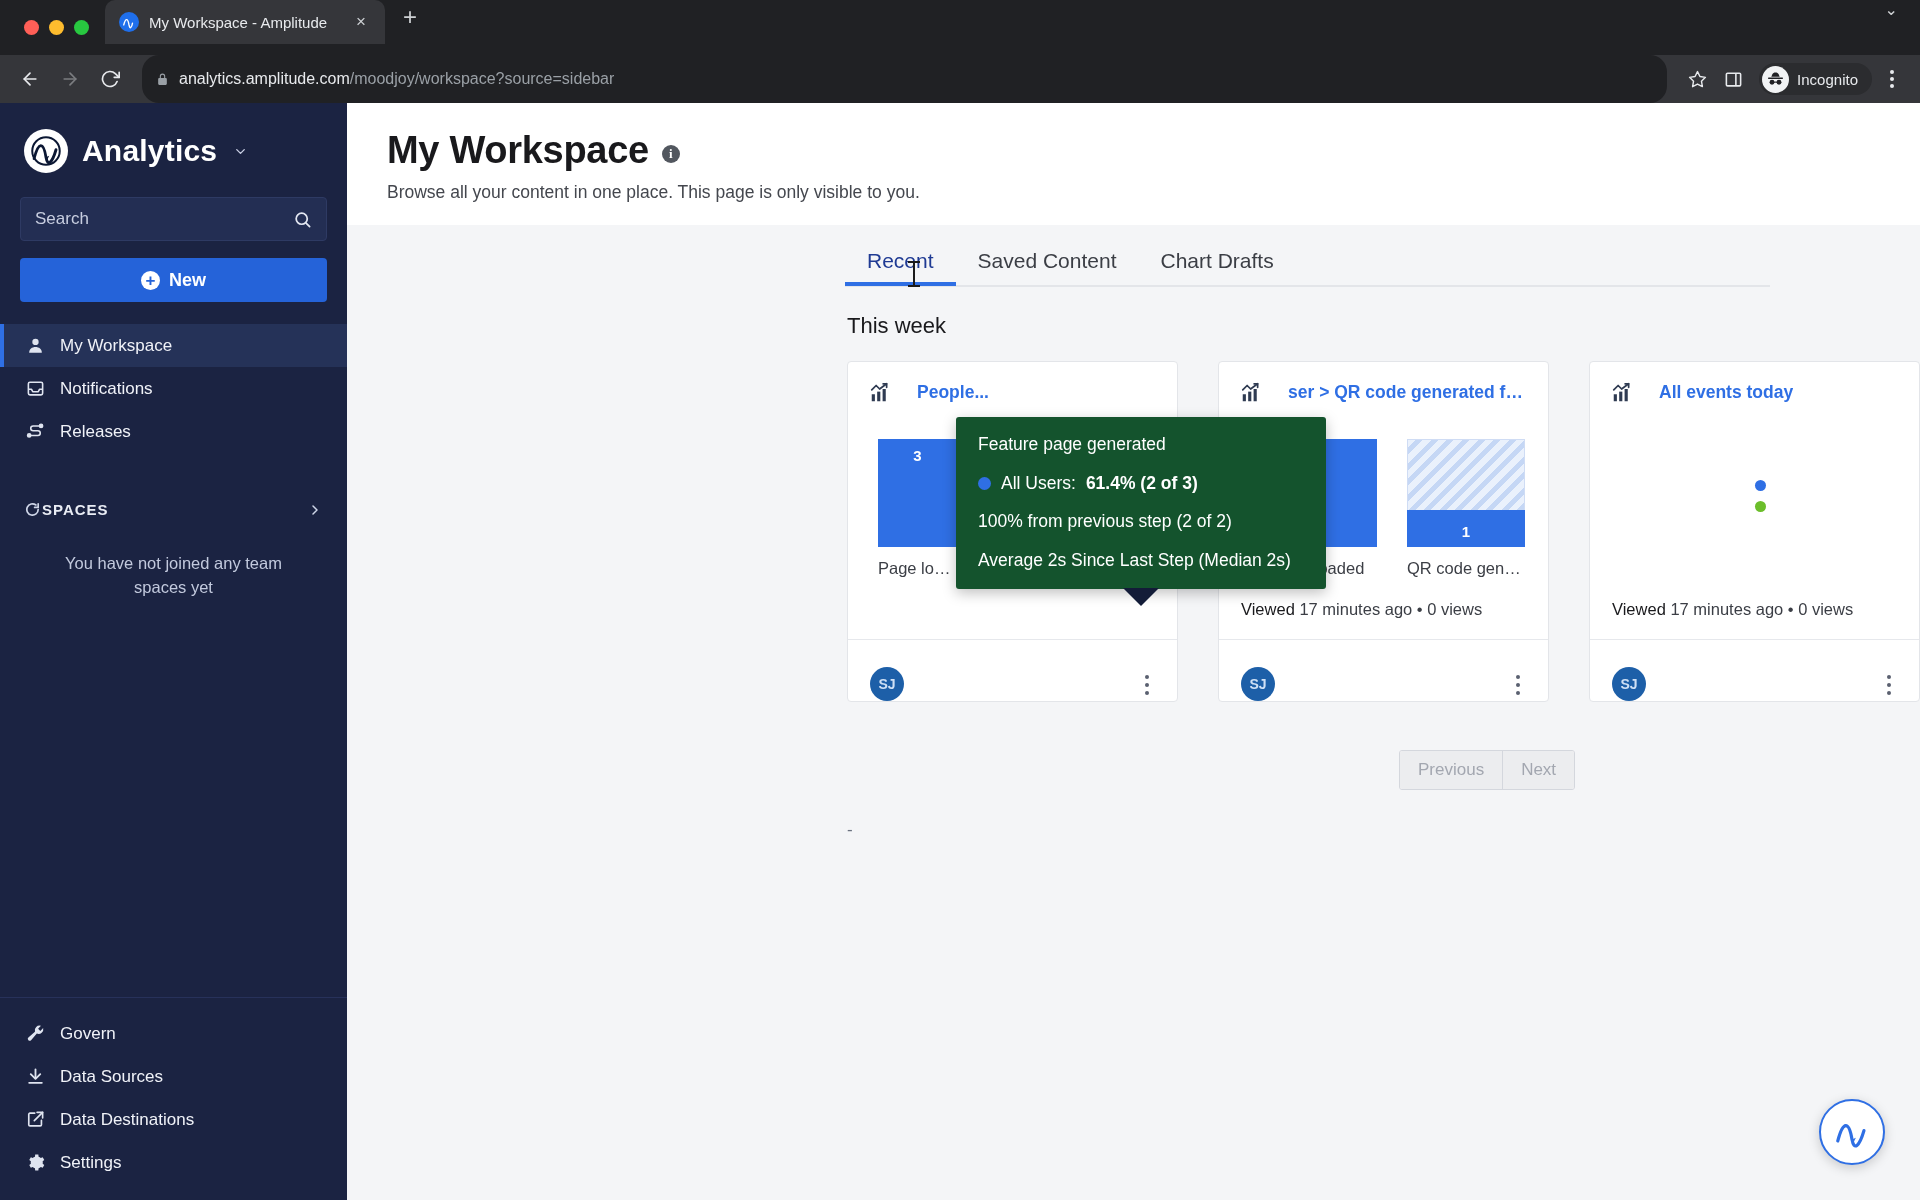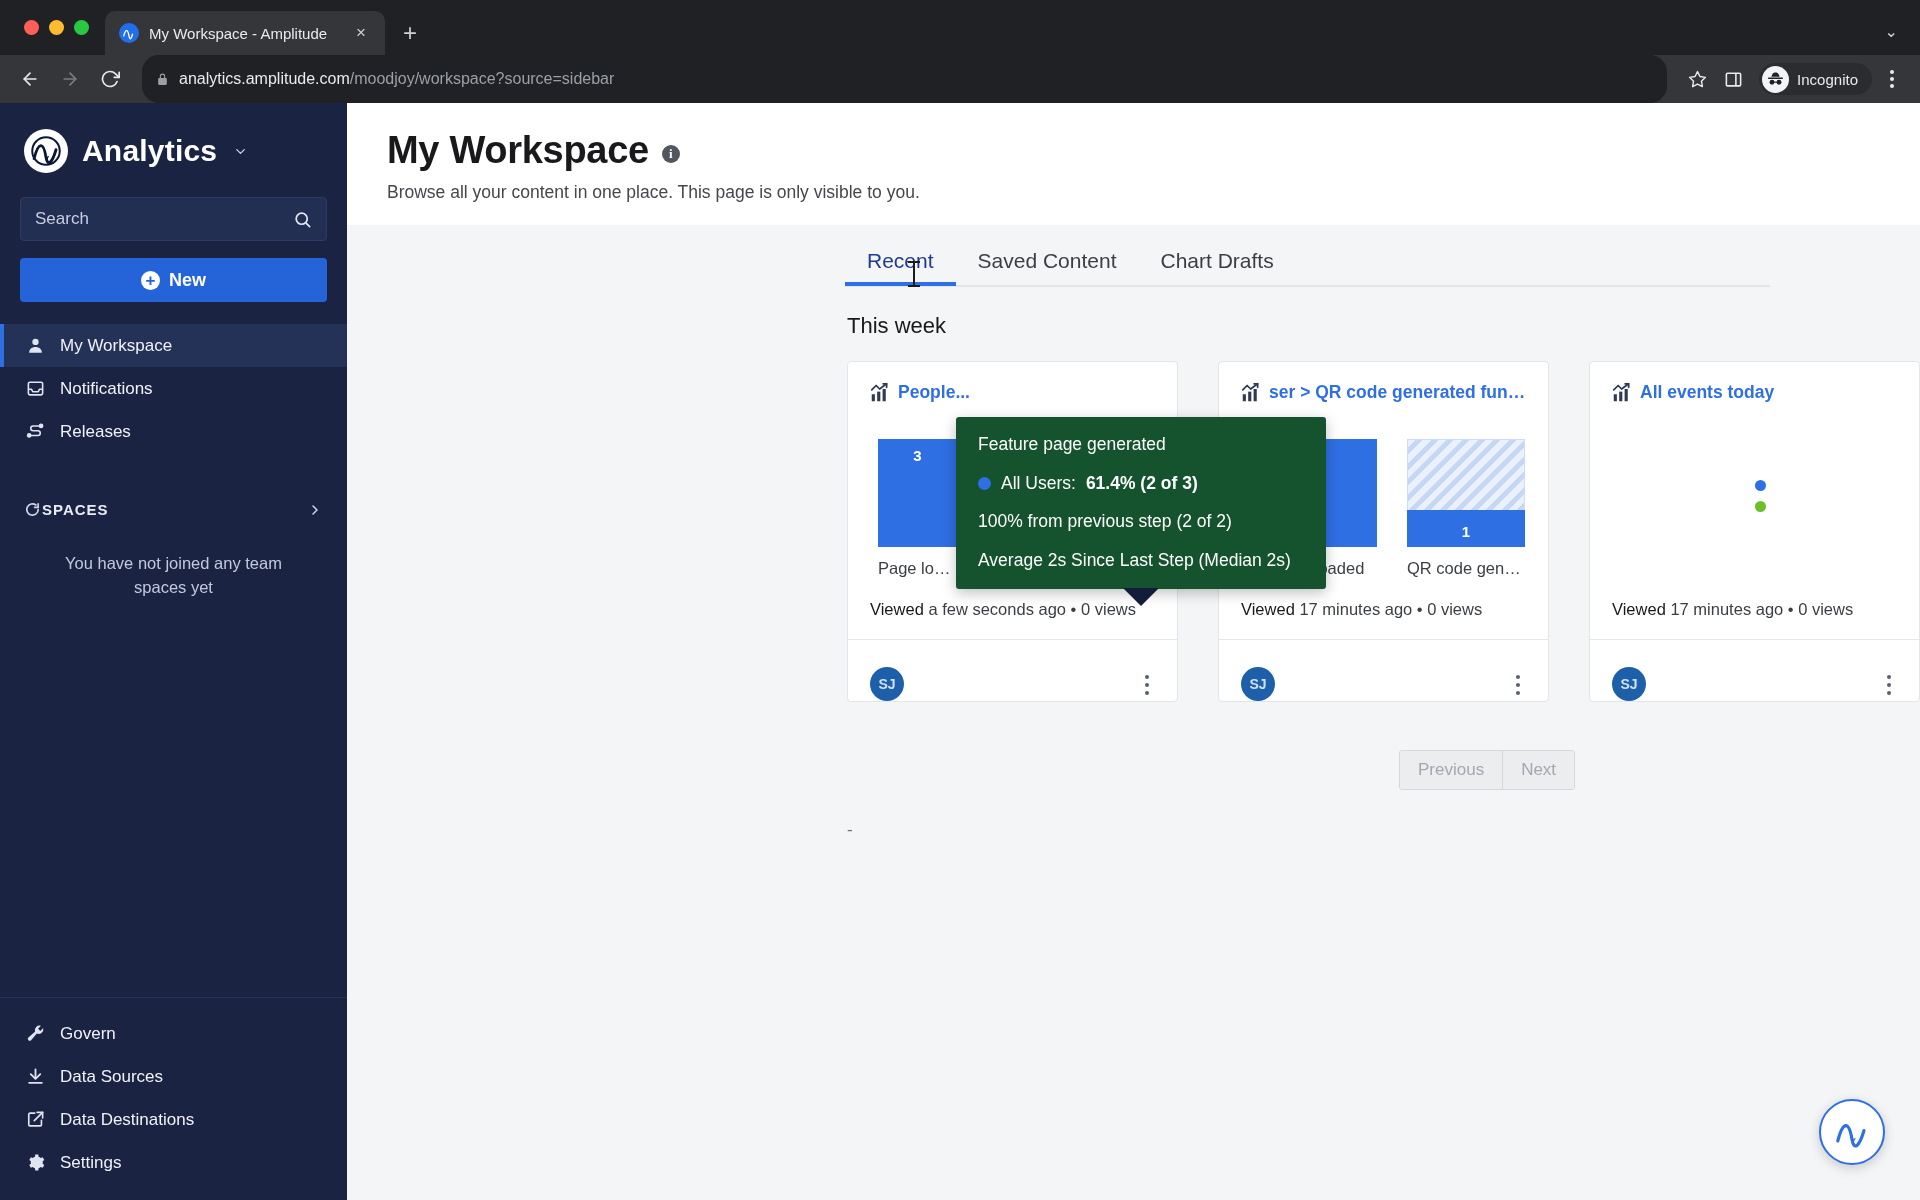--- a/index.html
+++ b/index.html
@@ -7,21 +7,21 @@
   body {
     font-family: "Liberation Sans", sans-serif;
     background: #ffffff;
     -webkit-font-smoothing: antialiased;
   }
 
   
   .browser { width: 1920px; height: 1200px; display: flex; flex-direction: column; background:#202124; }
 
   .tabstrip {
-    height: 55px; background: #202124; display: flex; align-items: flex-end;
+    height: 55px; background: #202124; display: flex; align-items: flex-start;
     position: relative; padding-left: 14px;
   }
   .traffic { display: flex; gap: 10px; align-items: center; height: 55px; padding: 0 12px 0 10px; }
   .dot { width: 15px; height: 15px; border-radius: 50%; }
   .dot.red { background: #ff5f57; }
   .dot.yellow { background: #febc2e; }
   .dot.green { background: #28c840; }
 
   .tab {
     height: 44px; min-width: 280px; max-width: 300px;
@@ -181,21 +181,21 @@
   .section-title { font-size: 22px; color:#19191c; padding: 26px 0 0 500px; }
 
   .cards {
     display:flex; gap: 40px; padding: 22px 0 0 500px;
   }
   .card {
     width: 398px; background:#fff; border:1px solid #e3e5e9; border-radius: 4px;
     display:flex; flex-direction:column; overflow:hidden;
   }
   .card-body { padding: 20px 22px 0 22px; flex:1 1 auto; display:flex; flex-direction:column; }
-  .card-head { display:flex; align-items:center; gap: 7px; }
+  .card-head { display:flex; align-items:center; gap: 26px; }
   .card-head .ico { display:flex; color:#2f3b52; flex:0 0 auto; }
   .card-head .ico svg { width: 21px; height: 21px; }
   .card-title {
     font-size: 17.5px; font-weight: 700; color:#2f6fe4; white-space:nowrap;
     overflow:hidden; text-overflow:ellipsis;
   }
 
   .funnel { display:flex; align-items:flex-end; gap: 20px; margin-top: 36px; height: 108px; padding-left: 8px; }
   .fcol { width: 100px; display:flex; flex-direction:column; justify-content:flex-end; height: 100%; }
   .fbar-wrap { position: relative; height: 100%; display:flex; flex-direction:column; justify-content:flex-end; }
@@ -549,21 +549,20 @@
                     <span class="fval">2</span>
                   </div>
                 </div>
               </div>
             </div>
             <div class="flabels">
               <div class="flabel">Page load...</div>
               <div class="flabel">QR code g...</div>
               <div class="flabel">Feature p...</div>
             </div>
-            <div class="card-meta"><span class="meta-strong">Viewed</span> <span>a few seconds ago • 0 views</span></div>
           </div>
           <div class="card-foot">
             <span class="avatar">SJ</span>
             <span class="kebab">
                 <i></i>
                 <i></i>
                 <i></i>
               </span>
           </div>
         </div>

